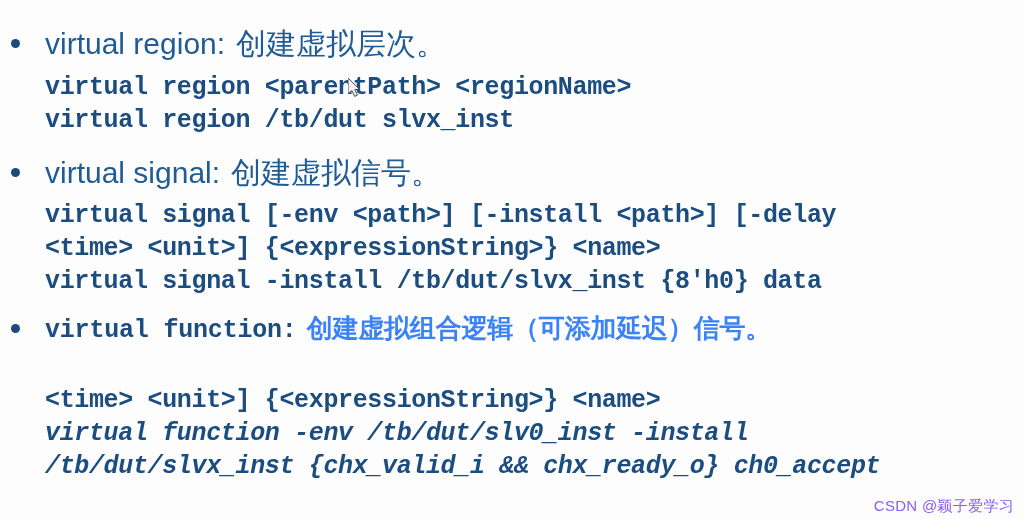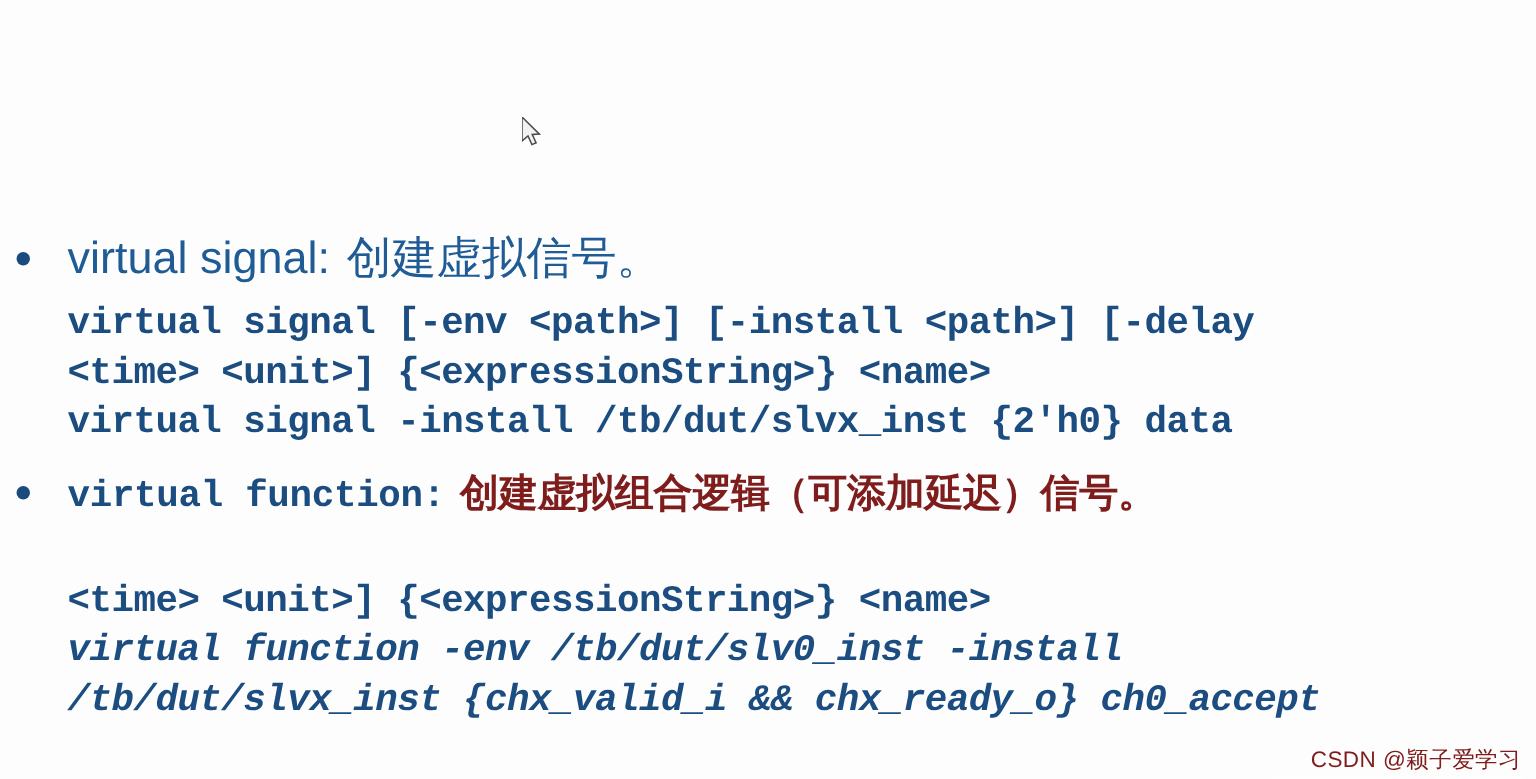--- a/index.html
+++ b/index.html
@@ -65,70 +65,78 @@
     letter-spacing: -0.2px;
   }
 
   .cn {
     font-family: "Liberation Sans", "DejaVu Sans", sans-serif;
     color: #1f5b95;
   }
   .cn-bold {
     font-family: "Liberation Sans", "DejaVu Sans", sans-serif;
     font-weight: bold;
-    color: #7f1d1d;
+    color: #3b82f6;
     font-size: 26px;
   }
 
   .code-line {
     position: absolute;
     left: 45px;
     font-family: "Liberation Mono", "DejaVu Sans Mono", monospace;
     font-weight: bold;
     font-size: 25px;
     line-height: 33px;
     color: #1b4d80;
     letter-spacing: -0.35px;
     white-space: pre;
   }
 
   #watermark {
     position: absolute;
     right: 10px;
     bottom: 3px;
     font-size: 15px;
-    color: #7f1d1d;
+    color: #8b5cf6;
     font-family: "Liberation Sans", "DejaVu Sans", sans-serif;
     white-space: nowrap;
     letter-spacing: 0.3px;
   }
 
   #cursor {
     position: absolute;
     left: 348px;
     top: 78px;
     width: 14px;
     height: 20px;
     pointer-events: none;
   }
 </style>
 </head>
 <body>
 
 <div id="slide">
 
+  <div class="bullet-block" style="top:24px;">
+    <div class="bullet-head">
+      <span class="bullet-dot"></span>
+      <span class="head-text"><span>virtual region:</span><span class="cn" style="padding-left:11px;">创建虚拟层次。</span></span>
+    </div>
+    <div class="code-line" style="top:47px;">virtual region &lt;parentPath&gt; &lt;regionName&gt;</div>
+    <div class="code-line" style="top:80px;">virtual region /tb/dut slvx_inst</div>
+  </div>
 
   <div class="bullet-block" style="top:153px;">
     <div class="bullet-head">
       <span class="bullet-dot"></span>
       <span class="head-text"><span>virtual signal:</span><span class="cn" style="padding-left:11px;margin-top:13px;">创建虚拟信号。</span></span>
     </div>
     <div class="code-line" style="top:46px;">virtual signal [-env &lt;path&gt;] [-install &lt;path&gt;] [-delay</div>
     <div class="code-line" style="top:79px;">&lt;time&gt; &lt;unit&gt;] {&lt;expressionString&gt;} &lt;name&gt;</div>
-    <div class="code-line" style="top:112px;">virtual signal -install /tb/dut/slvx_inst {2'h0} data</div>
+    <div class="code-line" style="top:112px;">virtual signal -install /tb/dut/slvx_inst {8'h0} data</div>
   </div>
 
   <div class="bullet-block" style="top:311px;">
     <div class="bullet-head" style="height:34px;">
       <span class="bullet-dot" style="top:13px;"></span>
       <span class="head-text mono" style="line-height:34px;"><span>virtual function:</span><span class="cn-bold" style="padding-left:10px;">创建虚拟组合逻辑（可添加延迟）信号。</span></span>
     </div>
     <div class="code-line" style="top:73px;">&lt;time&gt; &lt;unit&gt;] {&lt;expressionString&gt;} &lt;name&gt;</div>
     <div class="code-line" style="top:106px;font-style:italic;">virtual function -env /tb/dut/slv0_inst -install</div>
     <div class="code-line" style="top:139px;font-style:italic;">/tb/dut/slvx_inst {chx_valid_i &amp;&amp; chx_ready_o} ch0_accept</div>

